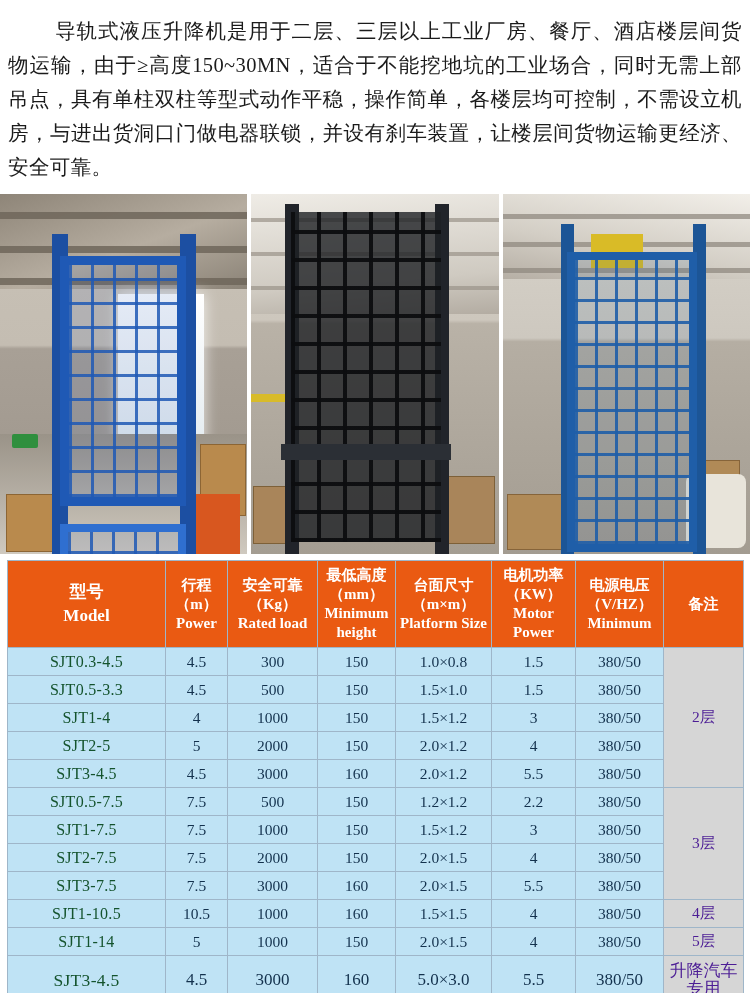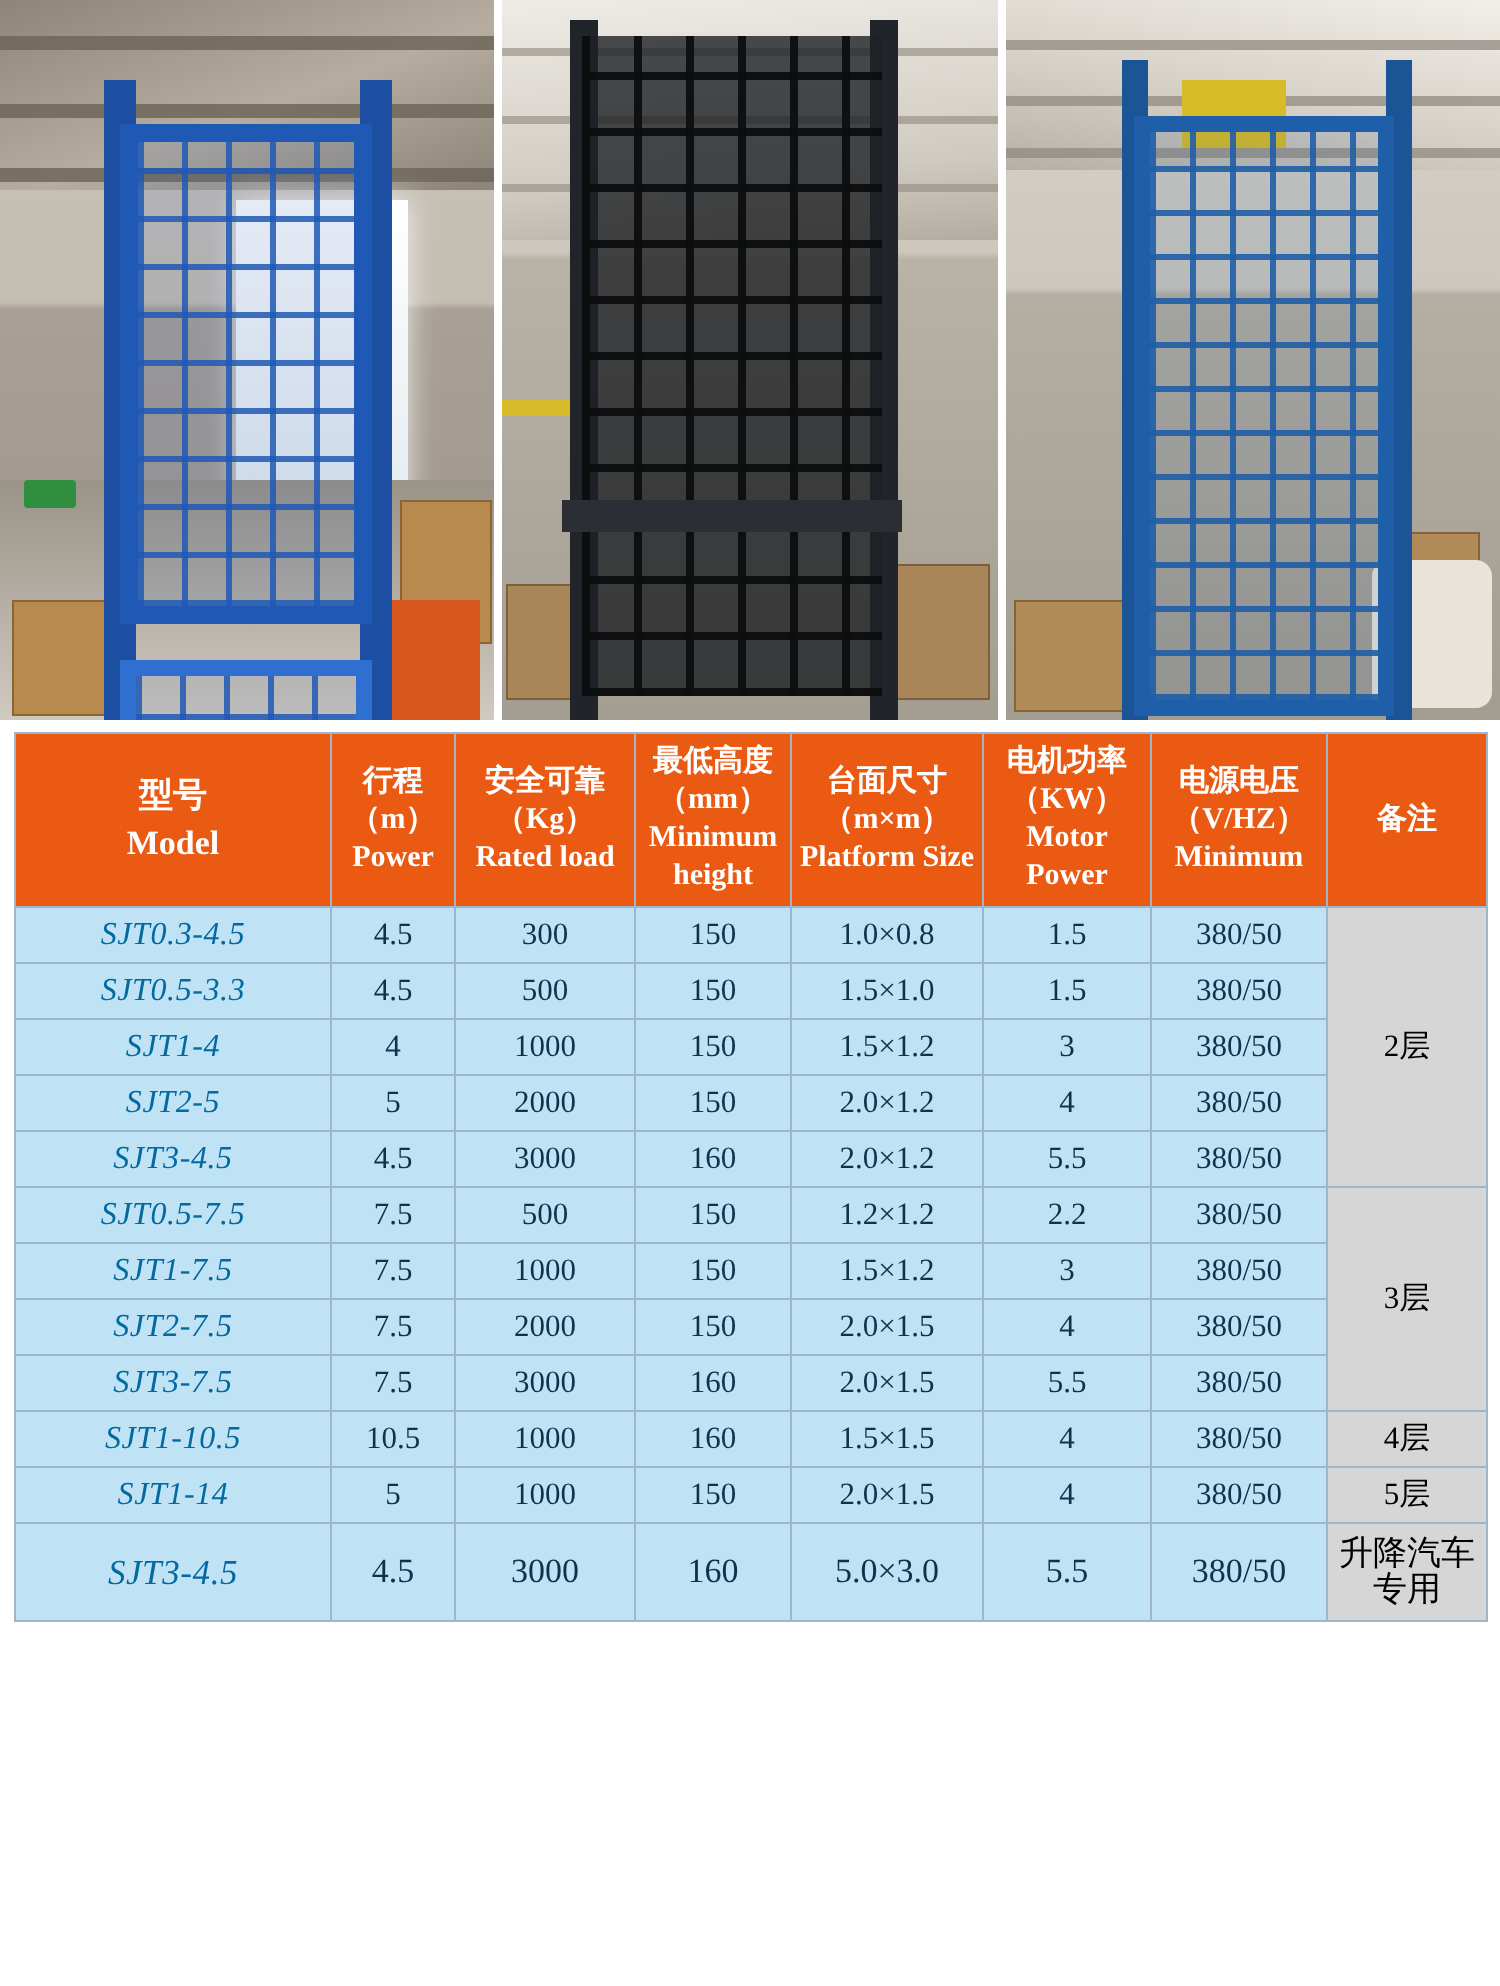--- a/index.html
+++ b/index.html
@@ -195,39 +195,39 @@
     margin-top: 13px;
   }
   table.spec tbody td {
     background: #bfe3f5;
     color: #13314d;
     font-size: 15.5px;
     height: 25px;
     padding: 1px 2px;
   }
   table.spec tbody td.model {
-    color: #0369a1;
+    color: #14532d;
     font-size: 16px;
     letter-spacing: .3px;
-    font-style: italic;
   }
   table.spec tbody td.note {
     background: #d6d6d6;
-    color: #000000;
+    color: #4c1d95;
     font-size: 15.5px;
   }
   table.spec tbody tr.big td { height: 46px; font-size: 17px; }
   table.spec tbody tr.big td.model { font-size: 17.5px; }
   .note-small { font-size: 14px; line-height: 18px; }
 </style>
 </head>
 <body>
 
 <div id="page">
 
+  <div class="intro">导轨式液压升降机是用于二层、三层以上工业厂房、餐厅、酒店楼层间货物运输，由于≥高度150~30MN，适合于不能挖地坑的工业场合，同时无需上部吊点，具有单柱双柱等型式动作平稳，操作简单，各楼层均可控制，不需设立机房，与进出货洞口门做电器联锁，并设有刹车装置，让楼层间货物运输更经济、安全可靠。</div>
 
   <div class="photos">
 
     <div class="photo p1">
       <div class="ceiling">
         <div class="ceilbeam" style="top:18px"></div>
         <div class="ceilbeam" style="top:52px"></div>
         <div class="ceilbeam" style="top:84px"></div>
       </div>
       <div class="window"></div>

